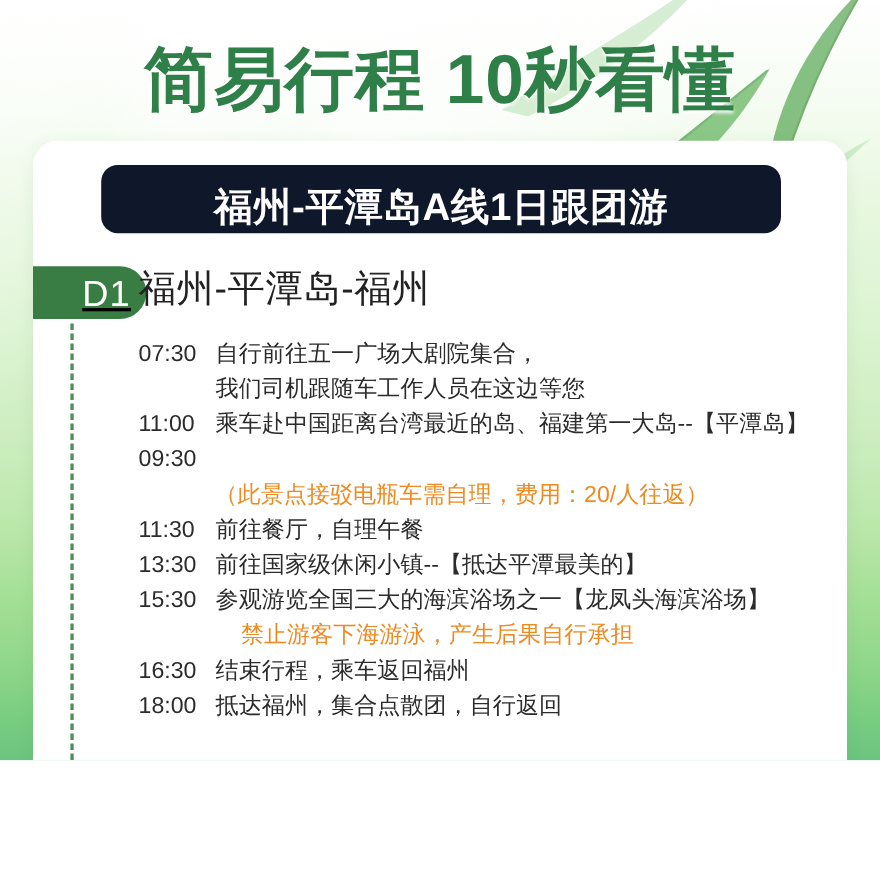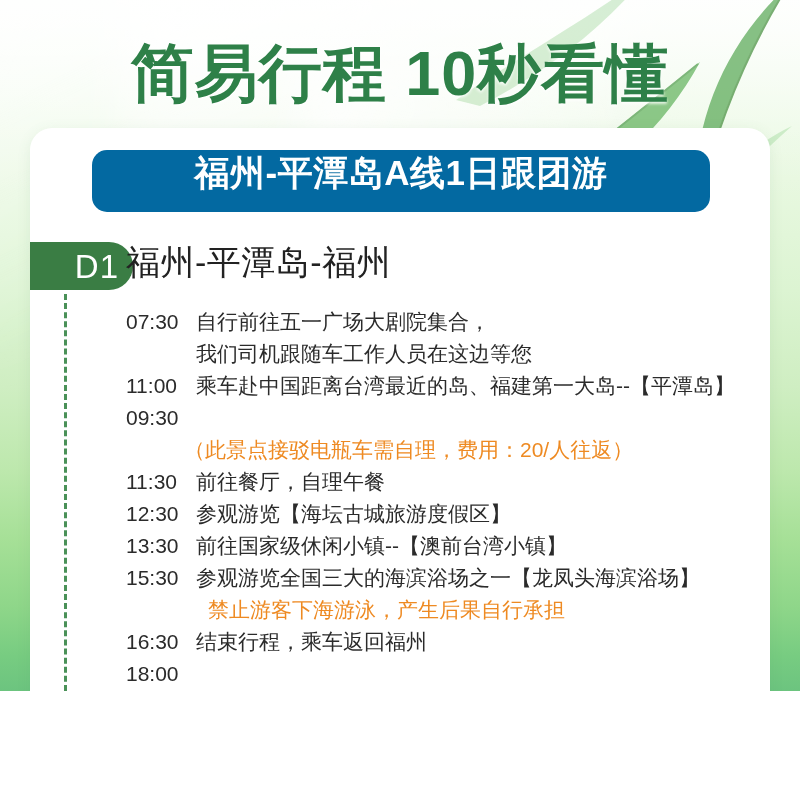--- a/index.html
+++ b/index.html
@@ -99,24 +99,24 @@
     overflow: hidden;
   }
 
   
   .route-banner {
     position: absolute;
     top: 22px;
     left: 62px;
     width: 618px;
     height: 62px;
-    background: #0369a1;
+    background: #0f172a;
     border-radius: 15px;
     display: flex;
-    align-items: flex-start;
+    align-items: flex-end;
     justify-content: center;
   }
   .route-banner-text {
     color: #ffffff;
     font-size: 35px;
     font-weight: 700;
     letter-spacing: 0.5px;
     white-space: nowrap;
   }
 
@@ -126,20 +126,21 @@
     top: 114px;
     left: -5px;
     width: 108px;
     height: 48px;
     background: #3a7d44;
     border-radius: 0 26px 26px 0;
     display: flex;
     align-items: center;
     justify-content: flex-end;
     padding-right: 14px;
+    text-decoration: underline;
   }
   .day-badge-text {
     color: #ffffff;
     font-size: 33px;
     font-weight: 400;
     letter-spacing: 1px;
     line-height: 1;
   }
 
   .day-title {
@@ -191,21 +192,21 @@
   }
 
   
   .row.continuation .row-time { visibility: hidden; }
 
   
   .row.note {
     color: #ee8a22;
     padding-left: 58px;
   }
-  .row.note .row-text { padding-left: 0; }
+  .row.note .row-text { padding-left: 0; margin-left: 11px; }
 
   .row.note.warn {
     padding-left: 82px;
     text-align: right;
   }
 </style>
 </head>
 <body>
 
 <div id="page">
@@ -263,37 +264,34 @@
           <span class="row-time">09:30</span>
         </div>
         <div class="row note">
           <span class="row-text">（此景点接驳电瓶车需自理，费用：20/人往返）</span>
         </div>
         <div class="row">
           <span class="row-time">11:30</span>
           <span class="row-text">前往餐厅，自理午餐</span>
         </div>
         <div class="row">
-          <span class="row-time">12:30</span>
-          <span class="row-text">参观游览【海坛古城旅游度假区】</span>
-        </div>
-        <div class="row">
           <span class="row-time">13:30</span>
-          <span class="row-text">前往国家级休闲小镇--【澳前台湾小镇】</span>
+          <span class="row-text">前往国家级休闲小镇--【抵达平潭最美的】</span>
         </div>
         <div class="row">
           <span class="row-time">15:30</span>
           <span class="row-text">参观游览全国三大的海滨浴场之一【龙凤头海滨浴场】</span>
         </div>
         <div class="row note warn">
           <span class="row-text">禁止游客下海游泳，产生后果自行承担</span>
         </div>
         <div class="row">
           <span class="row-time">16:30</span>
           <span class="row-text">结束行程，乘车返回福州</span>
         </div>
         <div class="row">
           <span class="row-time">18:00</span>
+          <span class="row-text">抵达福州，集合点散团，自行返回</span>
         </div>
       </div>
 
   </div>
 </div>
 
 </body></html>

